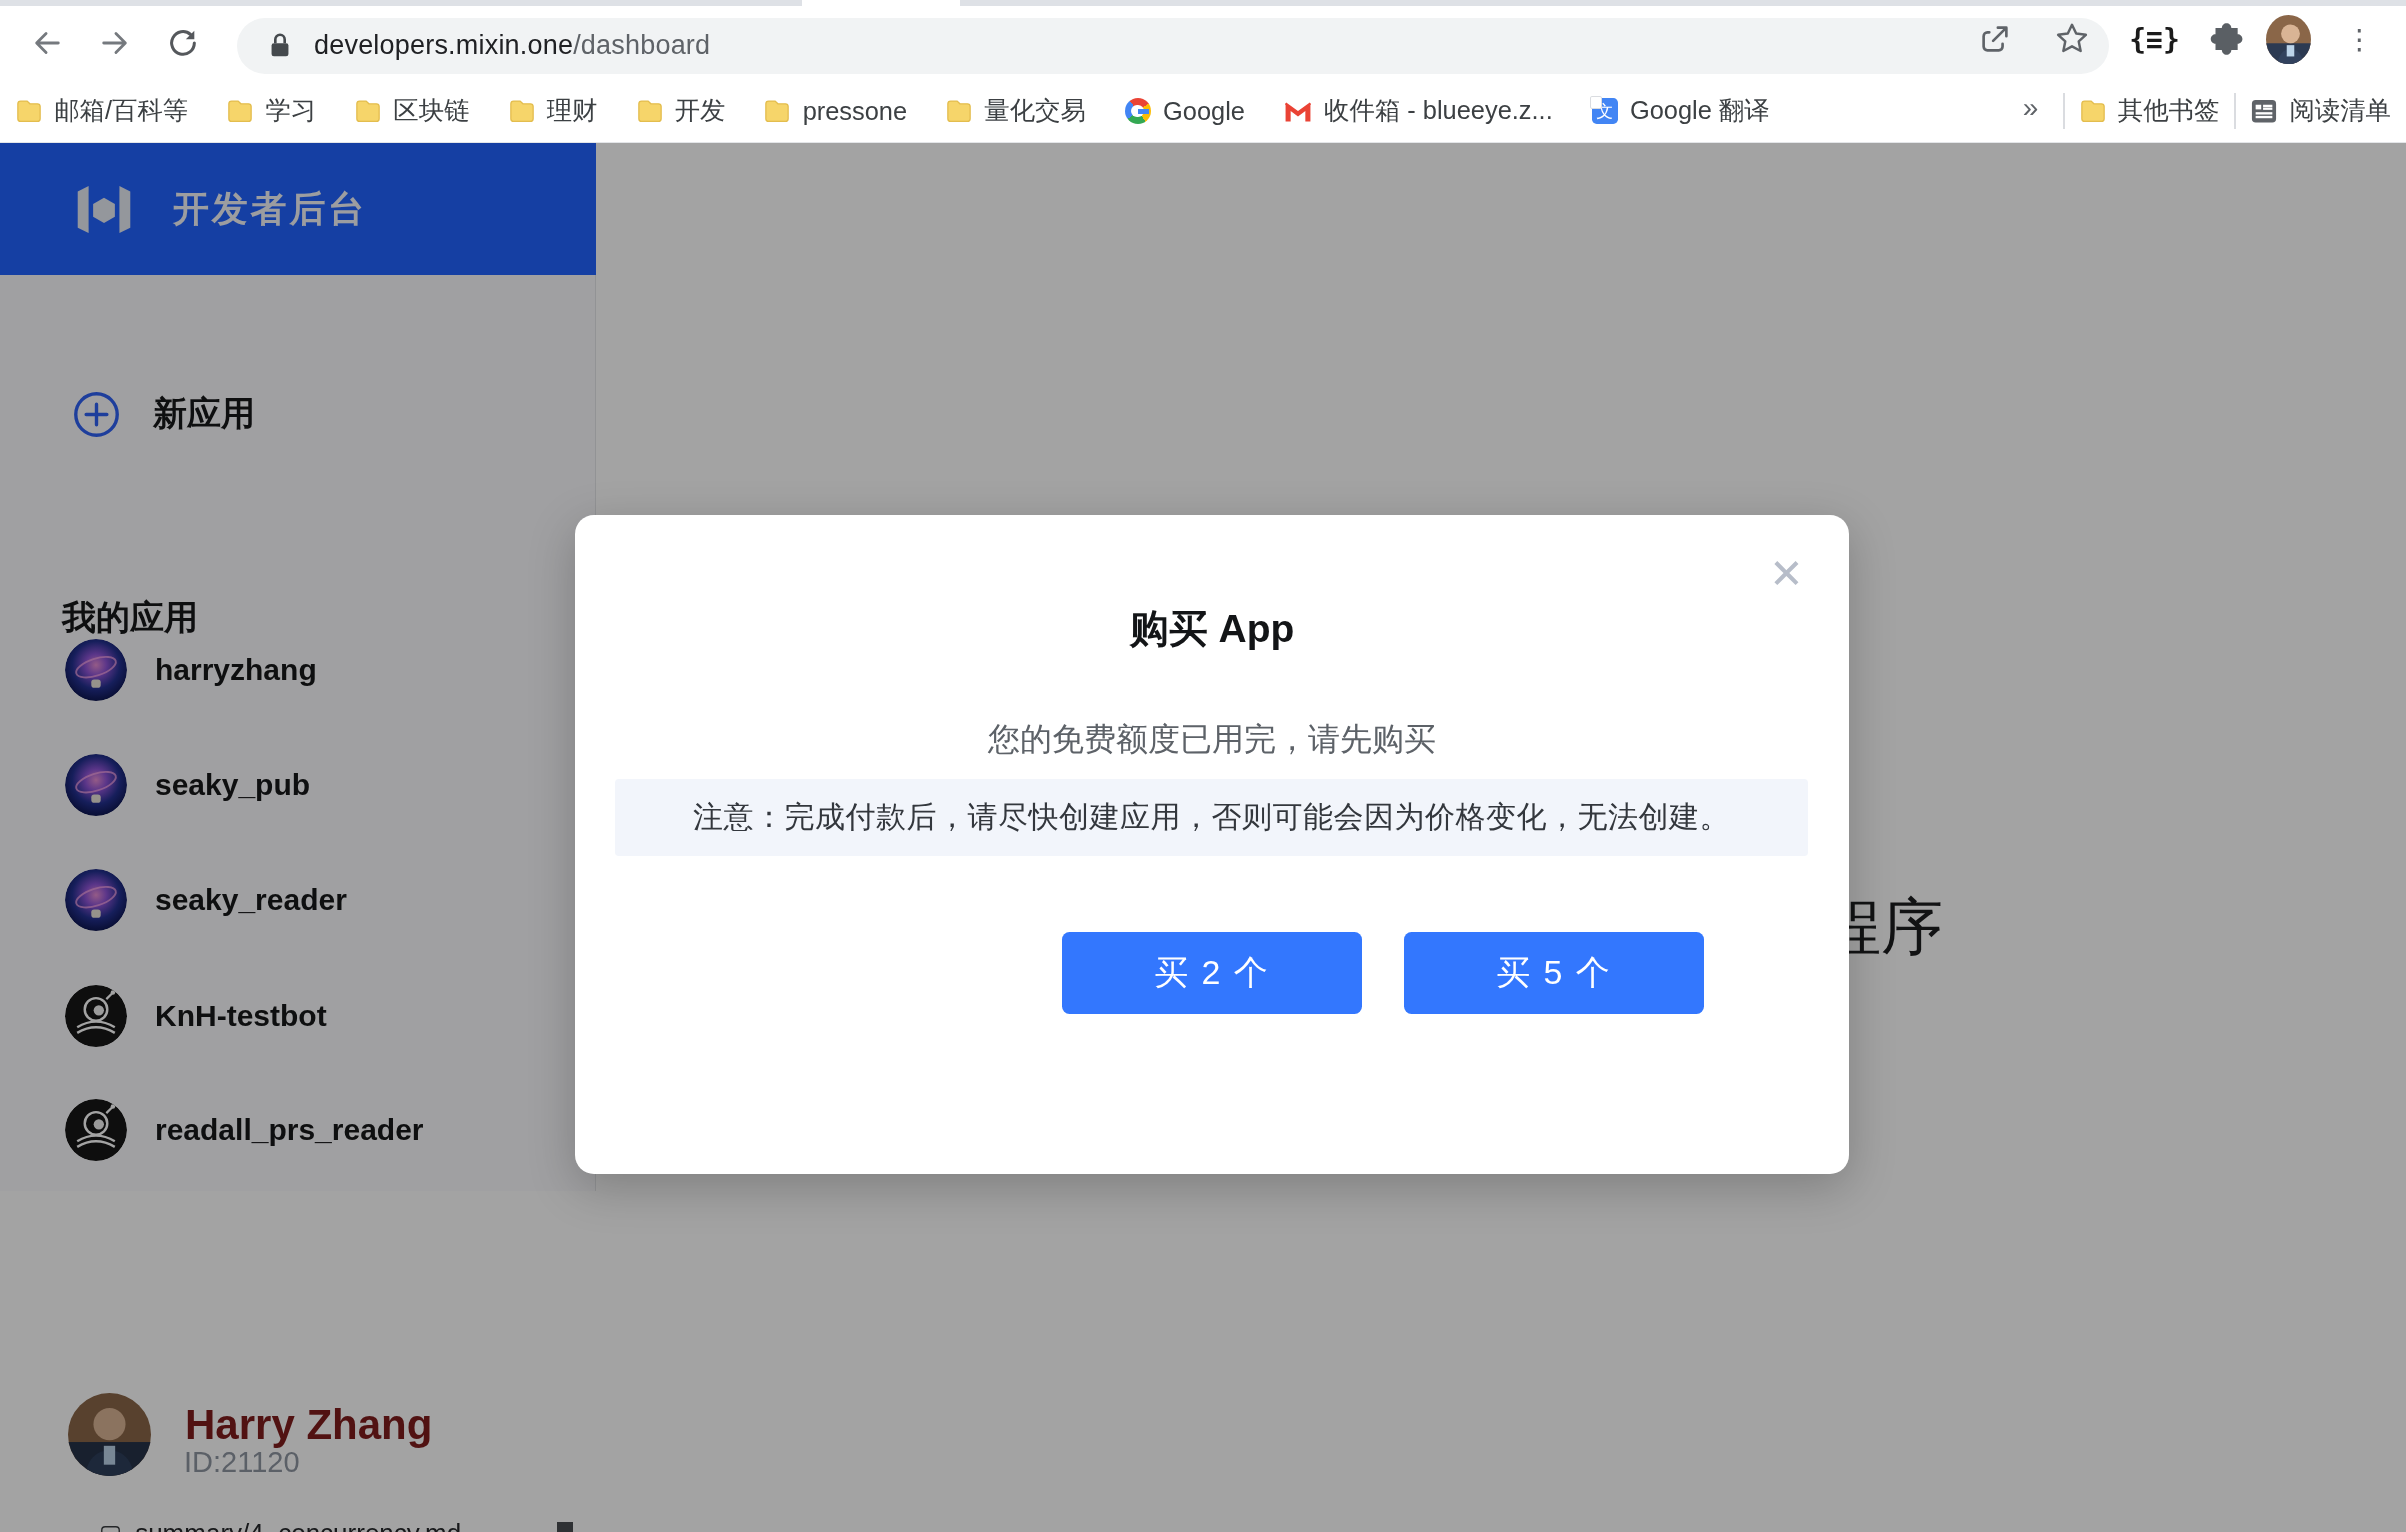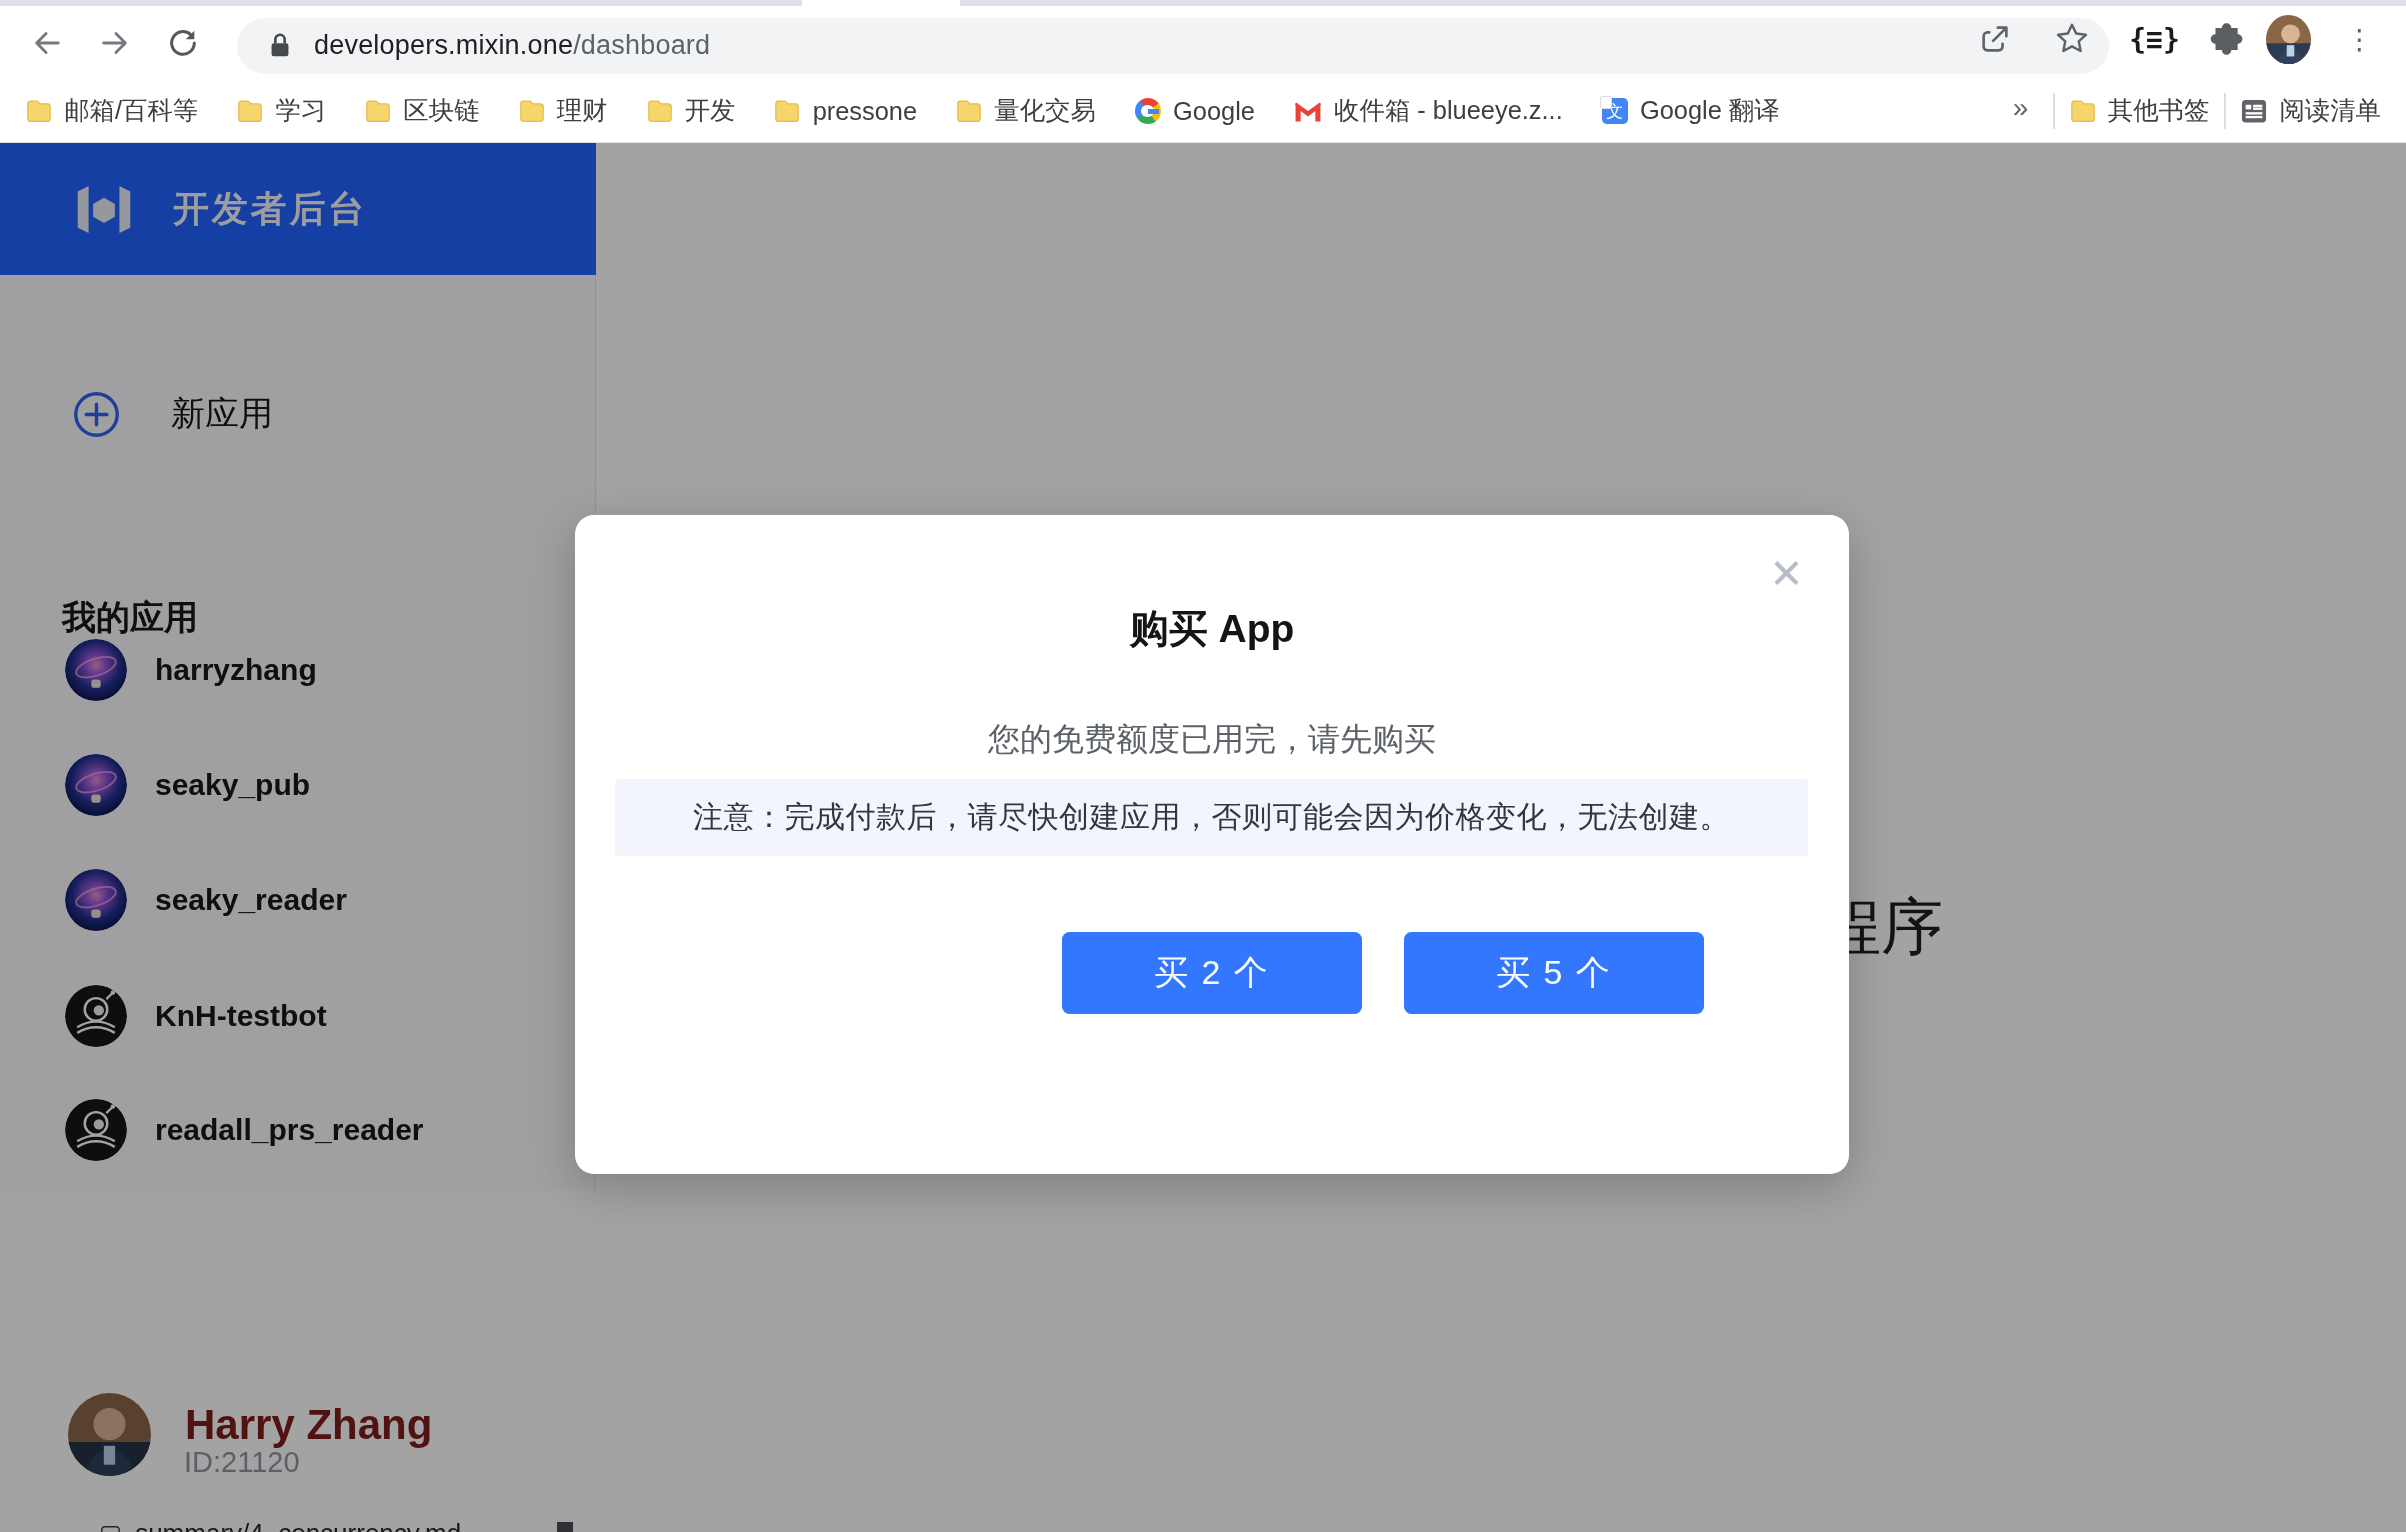--- a/index.html
+++ b/index.html
@@ -24,21 +24,21 @@
   .share-pos{left:1974px}.star-pos{left:2051px}
   .tool-icon{position:absolute;top:11.3px;width:45px;height:45px;display:flex;align-items:center;justify-content:center;}
   .ext-json{left:2132px;font-family:"DejaVu Sans Mono","Liberation Mono",monospace;font-weight:bold;font-size:28px;color:#1b1b1b;}
   .ext-puzzle{left:2202px}
   .profile-pos{left:2266px}
   .kebab-pos{left:2337px;color:#5f6368;font-size:28px;letter-spacing:0;}
   .chrome-avatar{width:49px;height:49px;border-radius:50%;overflow:hidden;display:block;}
   
   .bookmarks{
     position:absolute;left:0;top:80px;width:2407px;height:63px;background:#fff;z-index:40;
-    display:flex;align-items:center;padding:0 26px;box-sizing:border-box;border-bottom:0.9px solid #e3e5e8;
+    display:flex;align-items:center;padding:0 16px;box-sizing:border-box;border-bottom:0.9px solid #e3e5e8;
   }
   .bm{display:flex;align-items:center;gap:12.2px;margin-right:39px;cursor:pointer;}
   .bm-label{font-size:25.4px;color:#3c4043;white-space:nowrap;}
   .bm-spacer{flex:1;}
   .bm-sep{width:1.9px;height:36px;background:#dadce0;margin:0 15px;}
   .chevron{font-size:28px;color:#5f6368;margin:0 9.4px 5.6px 0;}
   .gicon{width:26px;height:26px;border-radius:50%;position:relative;flex:0 0 auto;
     background:conic-gradient(from -40deg,#ea4335 0 95deg,#fbbc05 95deg 185deg,#34a853 185deg 272deg,#4285f4 272deg 360deg);}
   .gicon::before{content:"";position:absolute;inset:6.6px;background:#fff;border-radius:50%;}
   .gicon::after{content:"";position:absolute;right:1.9px;top:11.3px;width:11.3px;height:4.7px;background:#4285f4;}
@@ -46,21 +46,21 @@
     display:flex;align-items:center;justify-content:center;color:#fff;font-size:17px;line-height:1;}
   .tricon::before{content:"";position:absolute;left:-1.9px;top:-1.9px;width:10.4px;height:10.4px;background:#fff;border:0.9px solid #dadce0;border-radius:1.9px;}
   
   .page{position:absolute;left:0;top:143px;width:2407px;height:1390px;background:#fff;}
   .sidebar{position:absolute;left:0;top:0;width:596px;height:1048px;background:#fbfbfd;border-right:0.9px solid #e4e6ea;box-sizing:border-box;}
   .side-header{position:absolute;left:0;top:0;width:596px;height:132px;background:#2163ff;display:flex;align-items:center;}
   .brand-logo{margin-left:75px;}
   .brand-name{margin-left:40px;font-size:36px;font-weight:bold;color:#f4f6fb;letter-spacing:2.8px;}
   .new-app{position:absolute;left:0;top:237px;width:596px;height:68px;display:flex;align-items:center;cursor:pointer;}
   .plus-wrap{margin-left:72px;width:49px;height:49px;}
-  .new-app-label{margin-left:50px;font-size:34px;font-weight:normal;color:#17181a;}
+  .new-app-label{margin-left:32px;font-size:34px;font-weight:bold;color:#17181a;}
   .my-apps-title{position:absolute;left:62px;top:412px;font-size:34px;font-weight:bold;color:#17181a;margin-top:40px;}
   .app-row{position:absolute;left:0;width:596px;height:75px;display:flex;align-items:center;cursor:pointer;}
   .app-row .app-avatar{margin-left:65px;width:62px;height:62px;border-radius:50%;overflow:hidden;flex:0 0 auto;}
   .app-name{margin-left:28px;font-size:30px;font-weight:bold;color:#17181a;}
   .row-0{top:489px}.row-1{top:604px}.row-2{top:719px}.row-3{top:835px}.row-4{top:949px}
   .user-box{position:absolute;left:0;top:1245px;width:596px;height:104px;}
   .user-avatar{position:absolute;left:68px;top:4.7px;width:83px;height:83px;border-radius:50%;overflow:hidden;}
   .user-name{position:absolute;left:185px;top:13px;font-size:42px;font-weight:bold;color:#7f1d1d;}
   .user-id{position:absolute;left:184px;top:58px;font-size:29px;color:#8f96a2;}
   

